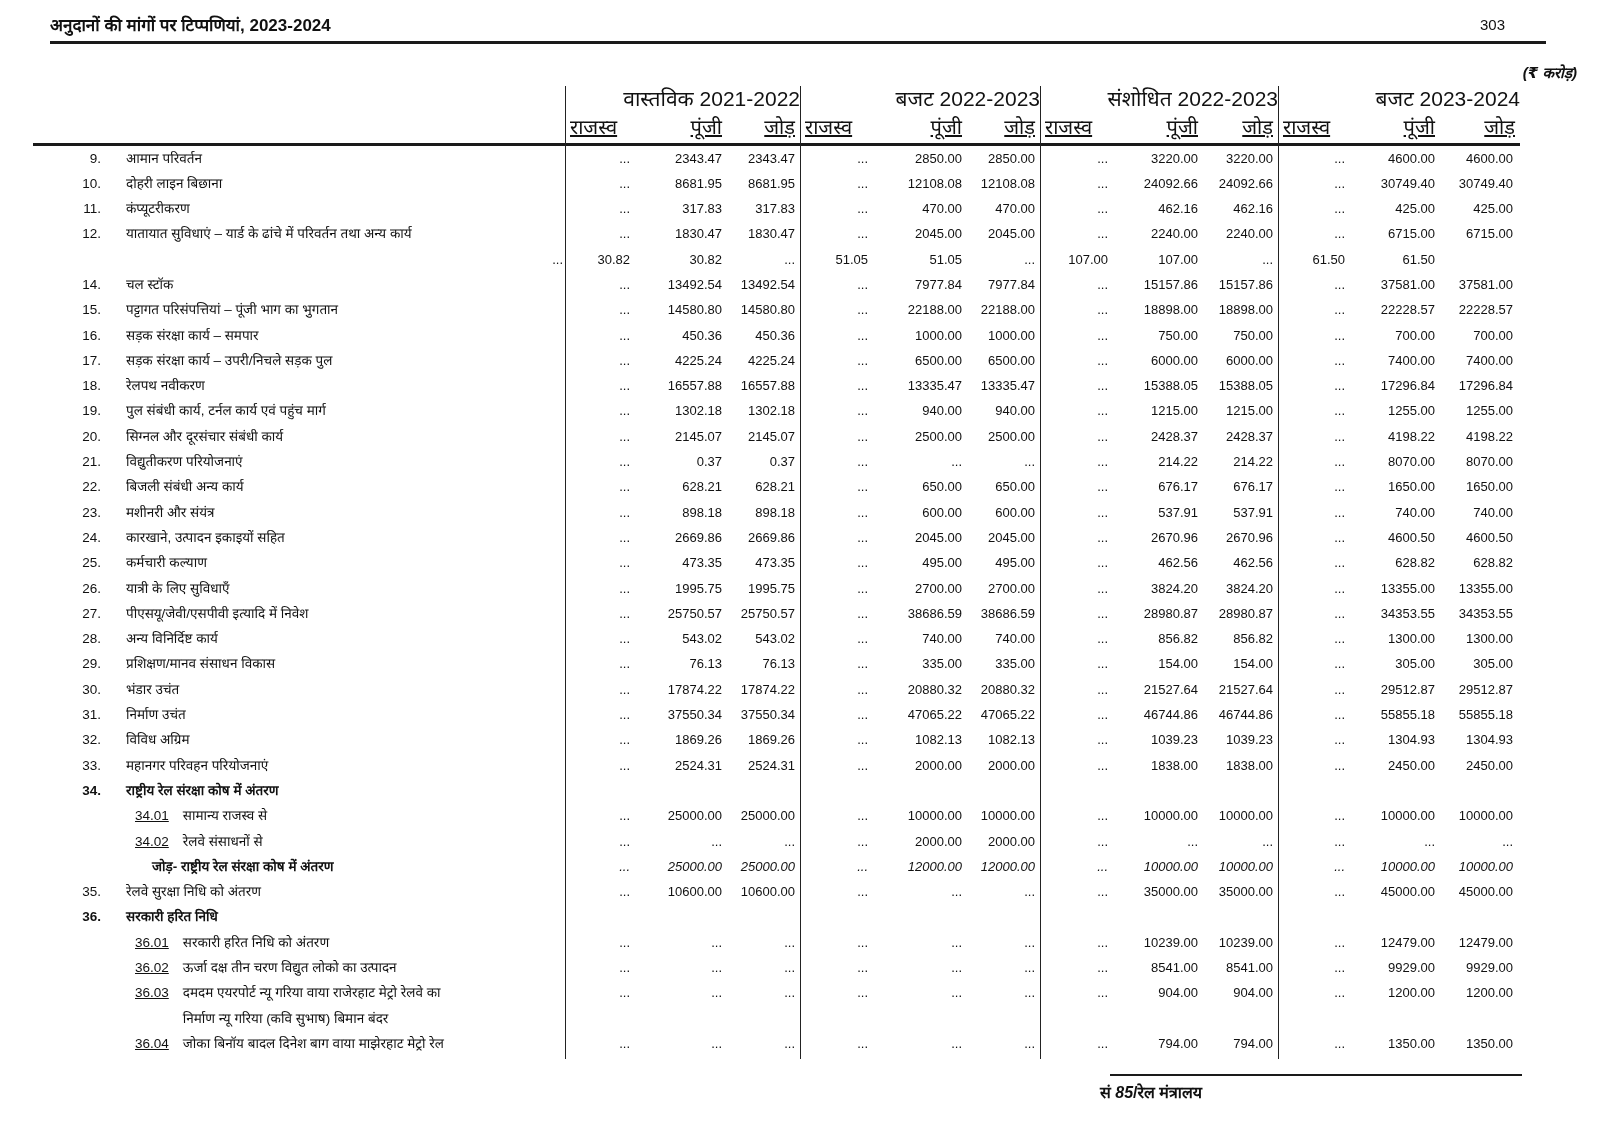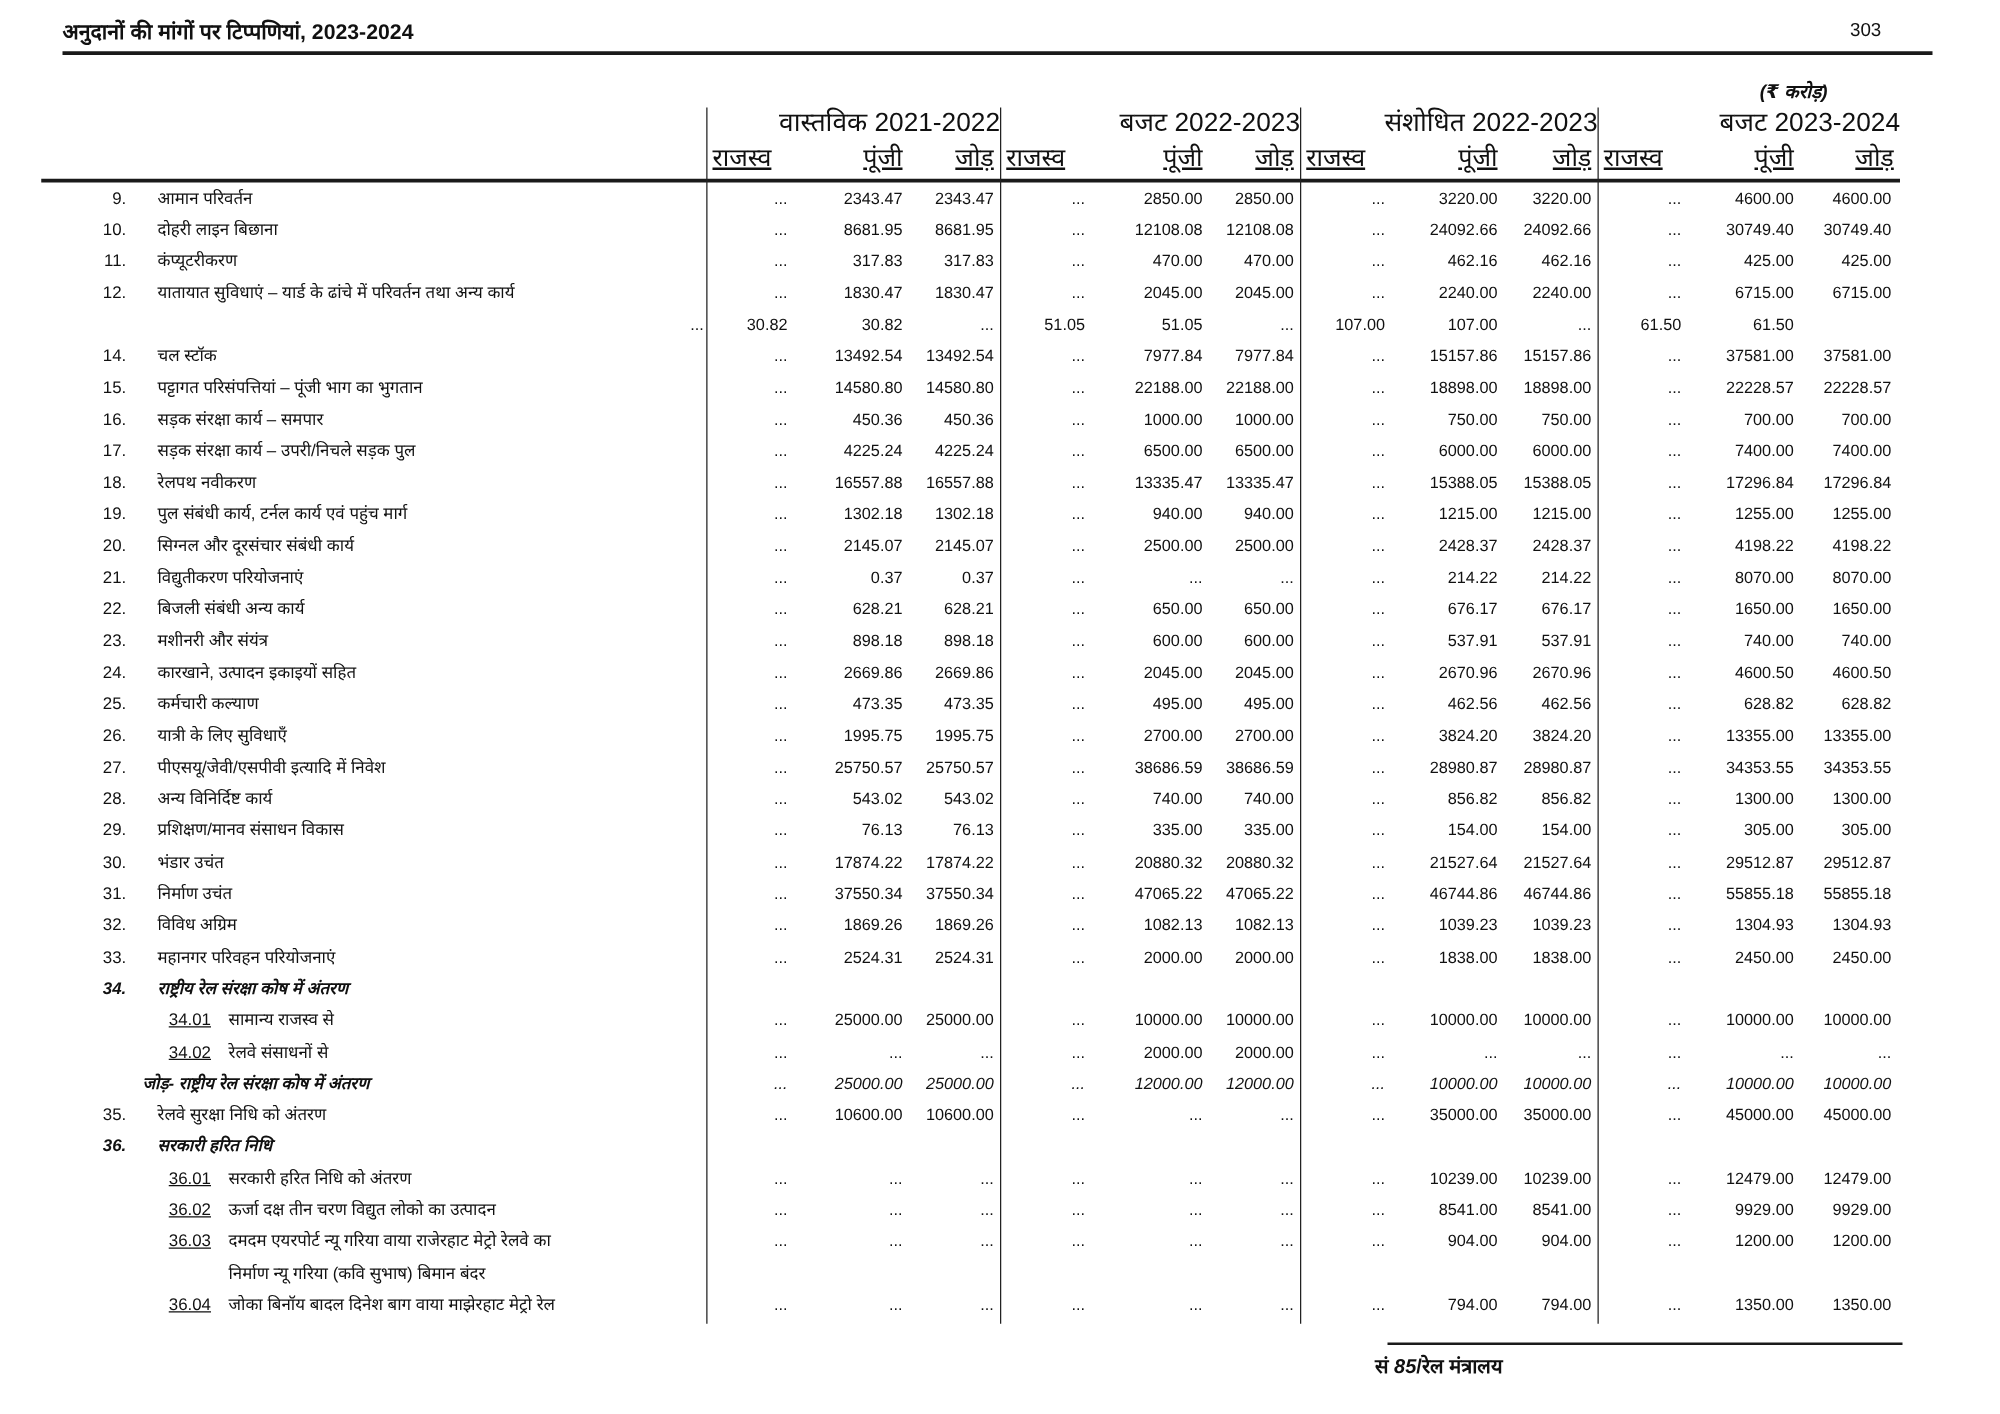--- a/index.html
+++ b/index.html
@@ -2,21 +2,21 @@
 <html><head>
 <meta charset="utf-8">
 <style>
   html,body{margin:0;padding:0;background:#fff;}
   .page{position:relative;width:1600px;height:1131px;background:#ffffff;overflow:hidden;
         font-family:"Liberation Sans","DejaVu Sans",sans-serif;color:#111;}
   .abs{position:absolute;}
   .title-band{left:50px;top:13px;width:1496px;text-align:left;font-size:17px;font-weight:700;}
   .page-num{left:1400px;top:16px;width:105px;text-align:right;font-size:15px;}
   .rule-top{left:50px;top:41px;width:1496px;height:3px;background:#1a1a1a;}
-  .unit-label{left:1140px;top:62px;width:322px;text-align:right;font-size:15px;font-style:italic;font-weight:600;}
+  .unit-label{left:1255px;top:62px;width:322px;text-align:right;font-size:15px;font-style:italic;font-weight:600;}
 
   .table-wrap{left:33px;top:86px;width:1487px;}
   .vline{position:absolute;top:0;width:1px;background:#222;height:973px;}
   .ghead{display:grid;grid-template-columns:532px 235px 240px 238px 242px;height:26px;line-height:26px;}
   .ghead .gcell{text-align:right;font-size:21px;}
   .shead{display:grid;grid-template-columns:532px 67px 92px 76px 70px 94px 76px 70px 90px 78px 69px 90px 83px;height:31px;line-height:31px;font-size:20px;text-decoration:underline;}
   .shead .sc{white-space:nowrap;}
   .shead .sc.l{text-align:left;padding-left:5px;}
   .shead .sc.r{text-align:right;padding-right:2px;}
   .shead .sc.rr{text-align:right;padding-right:5px;}
@@ -24,24 +24,24 @@
 
   .tbody{position:relative;}
   .trow{display:grid;grid-template-columns:532px 67px 92px 76px 70px 94px 76px 70px 90px 78px 69px 90px 83px;height:25.3px;line-height:25.3px;}
   .trow.two-line{height:50.6px;}
   .lcell{white-space:nowrap;overflow:visible;font-size:13.5px;}
   .rnum{display:inline-block;vertical-align:top;}
   .main>.lcell>.rnum,.section>.lcell>.rnum{width:68px;text-align:right;}
   .main>.lcell>.rlbl,.section>.lcell>.rlbl{margin-left:25px;}
   .sub>.lcell>.rnum{margin-left:102px;text-align:left;text-decoration:underline;}
   .sub>.lcell>.rlbl{margin-left:14px;}
-  .total>.lcell>.rlbl{margin-left:81px;}
+  .total>.lcell>.rlbl{margin-left:119px;}
   .rlbl{display:inline-block;vertical-align:top;}
   .rlbl .l2{display:block;}
-  .section .lcell,.total .lcell{font-style:italic;font-weight:600;}
+  .section .lcell,.total .lcell{font-weight:600;}
   .ncell{text-align:right;font-size:13px;padding-right:2px;vertical-align:top;}
   .trow .ncell:nth-child(4),.trow .ncell:nth-child(7),.trow .ncell:nth-child(10){padding-right:5px;}
   .trow .ncell:nth-child(13){padding-right:7px;}
   .total .ncell{font-style:italic;}
   .two-line .ncell{line-height:25.3px;}
 
   .rule-footer{left:1110px;top:1074px;width:412px;height:2px;background:#1a1a1a;}
   .footer-note{left:1100px;top:1081px;width:422px;text-align:left;font-size:16px;font-weight:700;}
   .footer-note .fno{font-style:italic;}
 </style>

